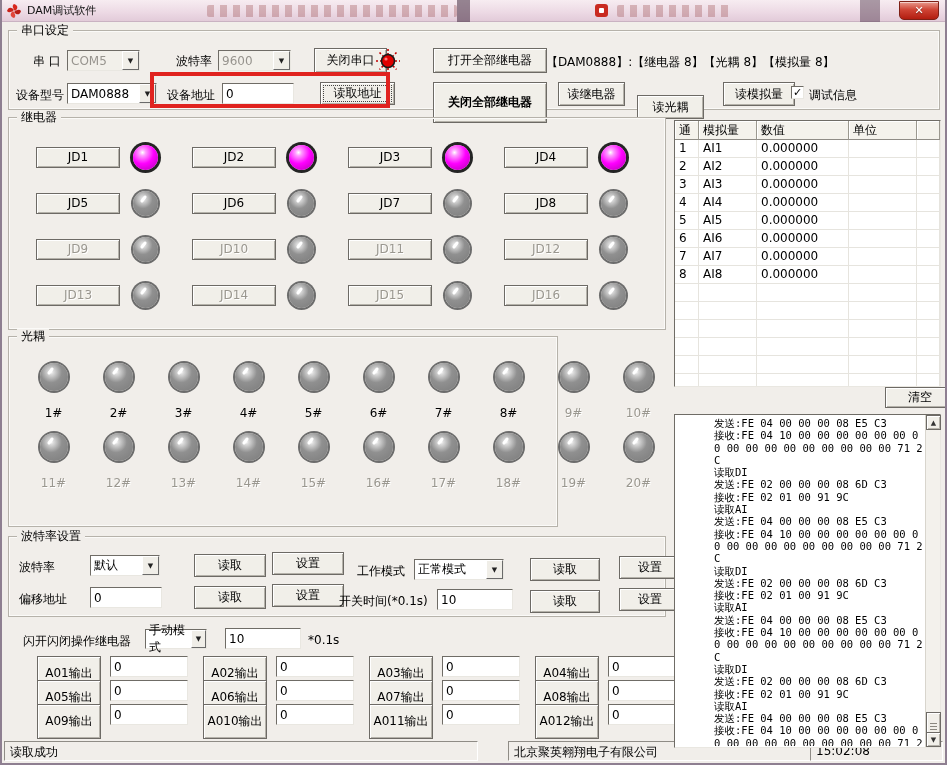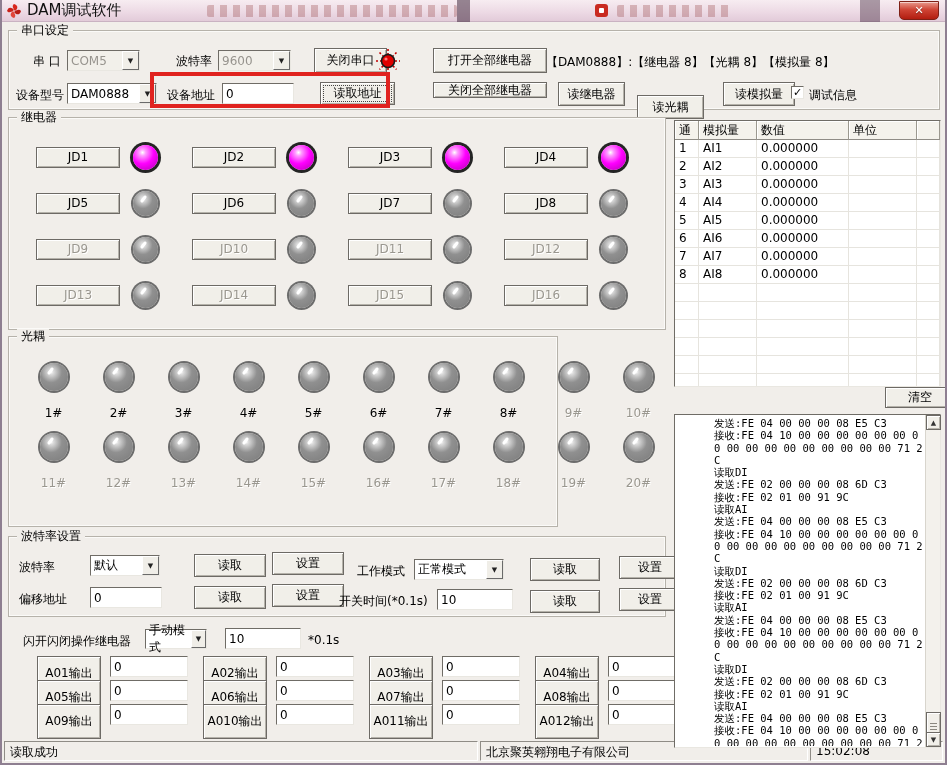--- a/index.html
+++ b/index.html
@@ -6,21 +6,21 @@
   html,body { width:947px; height:765px; }
   body { font-family:"DejaVu Sans","Liberation Sans",sans-serif; font-size:12px; color:#000; }
   .window { position:relative; width:947px; height:765px; background:#f1eeea;
             border:2px solid #8e7f91; border-top:none; overflow:hidden; }
 
   
   .titlebar { position:absolute; left:0; top:0; width:100%; height:22px;
               background:linear-gradient(#f7ecf1,#ecd9e4 60%,#e2cbd9);
               border-bottom:1px solid #c9b2c2; display:flex; align-items:center; }
   .app-icon { width:16px; height:16px; margin:0 5px 0 4px; }
-  .title-text { font-size:15px; color:#111; }
+  .title-text { font-size:11px; color:#111; }
   .ghost { position:absolute; top:5px; height:12px; border-radius:2px; opacity:.35; filter:blur(.7px);
            background:repeating-linear-gradient(90deg, rgba(140,50,50,.8) 0 7px, transparent 7px 13px); }
   .ghost-strip { position:absolute; top:0; height:22px; background:rgba(70,45,65,.55); }
   .ghost-house { position:absolute; top:4px; width:13px; height:13px; background:#c92a21; border-radius:3px;
                  display:flex; align-items:center; justify-content:center; }
   .ghost-house::after { content:""; width:5px; height:5px; background:#fff; border-radius:1px; }
   .close-btn { position:absolute; right:6px; top:1px; width:40px; height:19px;
                background:linear-gradient(#e89a8e,#cf4435 45%,#b21d10); border:1px solid #7e2016;
                border-radius:0 0 5px 5px; color:#fff; font-weight:bold; font-size:11px;
                display:flex; align-items:center; justify-content:center; text-shadow:0 1px 1px rgba(0,0,0,.4);
@@ -175,21 +175,21 @@
     <span class="label" style="left:7px; top:56px;">设备型号</span>
     <div class="combo" style="left:58px; top:52px; width:90px; height:21px;">
       <span>DAM0888</span>
       <span class="arrow">▼</span>
     </div>
 
     <span class="label" style="left:158px; top:56px;">设备地址</span>
     <input class="tinput" style="left: 213px; top: 52px; width: 72px; height: 21px;" value="0">
     <button class="btn focused" style="left:296px; top:51px; width:75px; height:23px;">读取地址</button>
 
-    <button class="btn" style="left:409px; top:51px; width:114px; height:16px;">关闭全部继电器</button>
+    <button class="btn" style="left:409px; top:51px; width:114px; height:41px;font-weight:bold;">关闭全部继电器</button>
     <button class="btn" style="left:534px; top:51px; width:67px; height:24px;">读继电器</button>
     <button class="btn" style="left:613px; top:64px; width:67px; height:24px;">读光耦</button>
     <button class="btn" style="left:699px; top:51px; width:72px; height:24px;">读模拟量</button>
 
     <span class="checkbox" style="left:782px; top:55px;">✓</span>
     <span class="label" style="left:800px; top:56px;">调试信息</span>
   </div>
 
   <div class="red-rect" style="left:148px; top:72px; width:240px; height:36px;"></div>
 
@@ -624,17 +624,17 @@
           <i></i>
           <i></i>
           <i></i>
         </div>
       <div class="varrow" style="bottom:0;">▼</div>
     </div>
   </div>
 
   <div class="statusbar">
     <span class="scell" style="left:2px; width:474px;">读取成功</span>
-    <span class="scell" style="left:478px; width:328px;">北京聚英翱翔电子有限公司</span>
+    <span class="scell" style="left:506px; width:328px;">北京聚英翱翔电子有限公司</span>
     <span class="scell" style="left:808px; width:133px;">15:02:08</span>
   </div>
 
 </div>
 
 </body></html>

